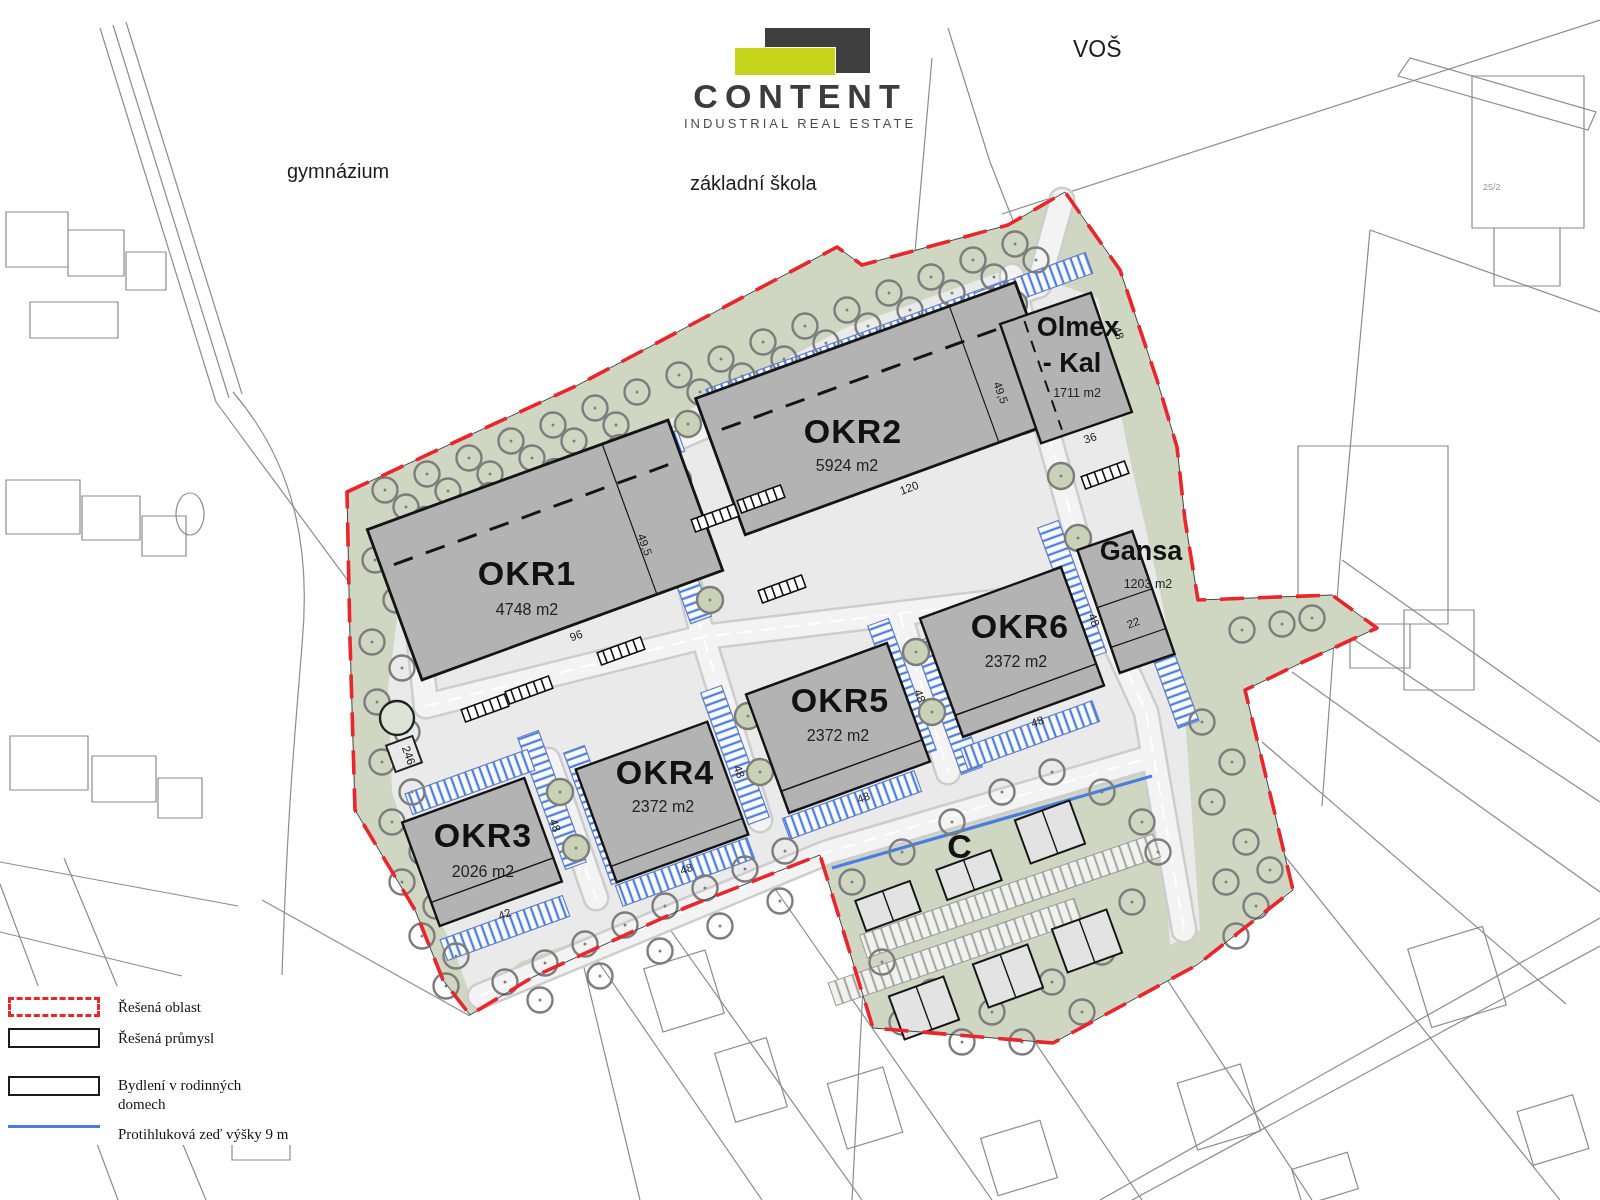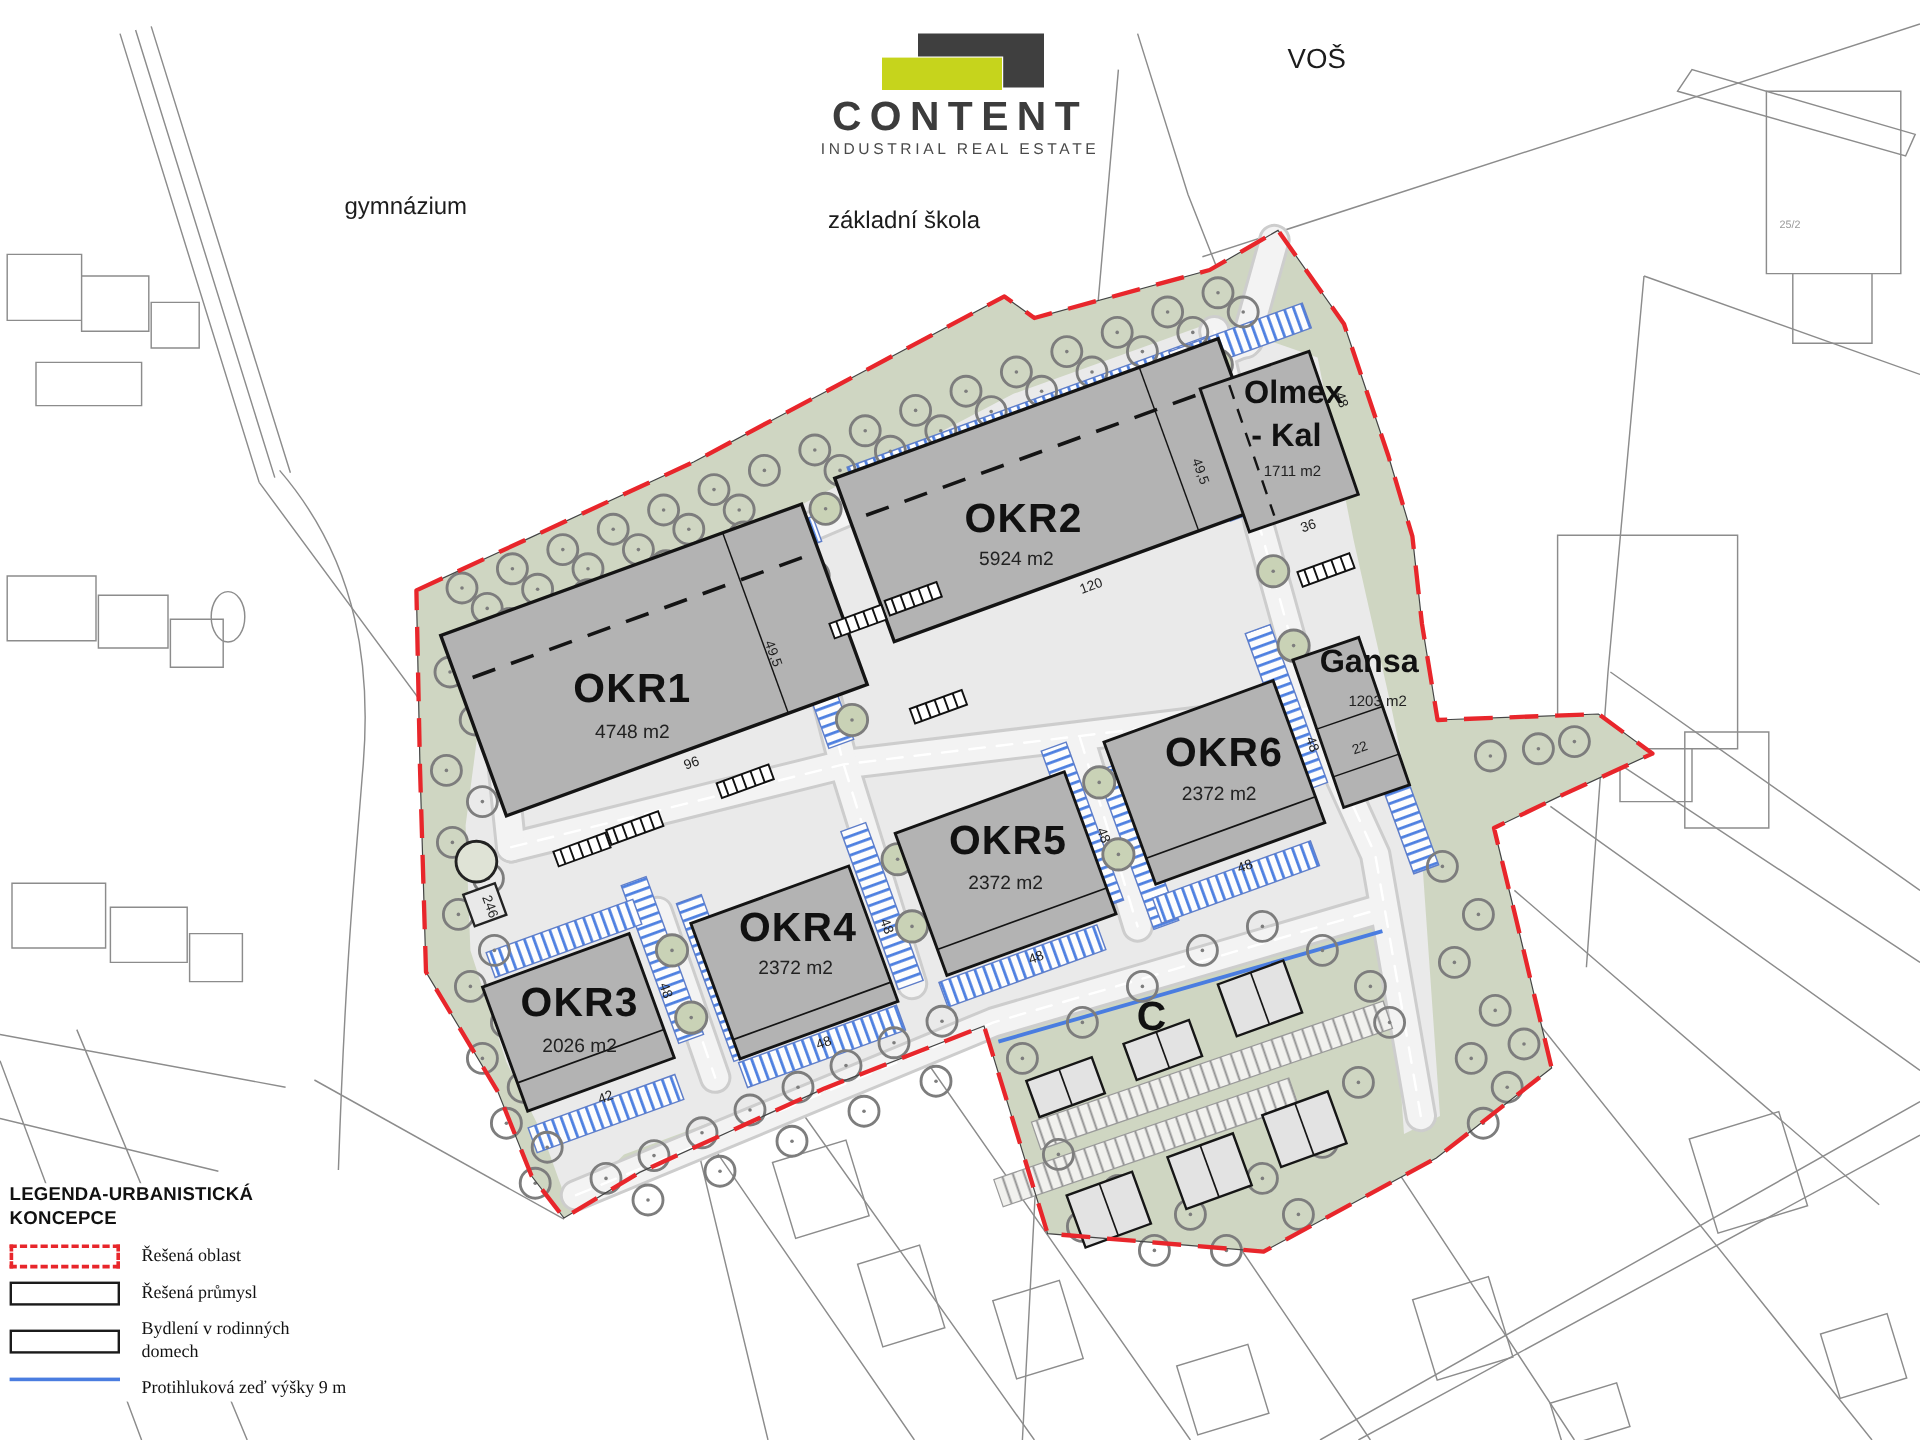--- a/index.html
+++ b/index.html
@@ -418,31 +418,30 @@
   <text class="smarea" text-anchor="middle" x="1077" y="397">1711 m2</text>
   <text class="medlbl" text-anchor="middle" x="1141" y="560">Gansa</text>
   <text class="smarea" text-anchor="middle" x="1148" y="588">1203 m2</text>
   <text class="biglbl" text-anchor="middle" x="960" y="858">C</text>
 
   <text class="dim" text-anchor="middle" transform="rotate(70 641 546)" x="641" y="546">49,5</text>
   <text class="dim" text-anchor="middle" transform="rotate(70 997 394)" x="997" y="394">49,5</text>
 </svg>
 
 <div class="legend">
-  <div class="title">LEGENDA-URBANISTICKÁ KONCEPCE</div>
   <div class="lrow">
     <div class="sw sw-red"></div>
     <span class="lab">Řešená oblast</span>
   </div>
   <div class="lrow">
     <div class="sw sw-out"></div>
     <span class="lab">Řešená průmysl</span>
   </div>
   <div class="lrow">
     <div class="sw sw-out"></div>
-    <span class="lab" style="max-width:170px;">Bydlení v rodinných domech</span>
+    <span class="lab" style="max-width:170px;margin-top:17px;">Bydlení v rodinných domech</span>
   </div>
   <div class="lrow">
     <div class="sw sw-blue"></div>
     <span class="lab">Protihluková zeď výšky 9 m</span>
   </div>
 </div>
 </div>
 
 </body></html>

